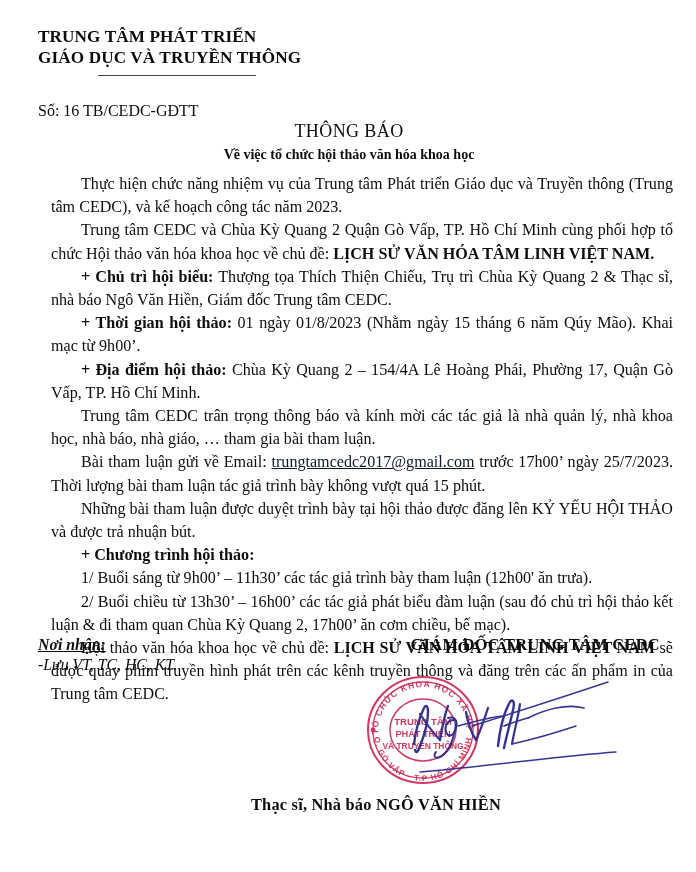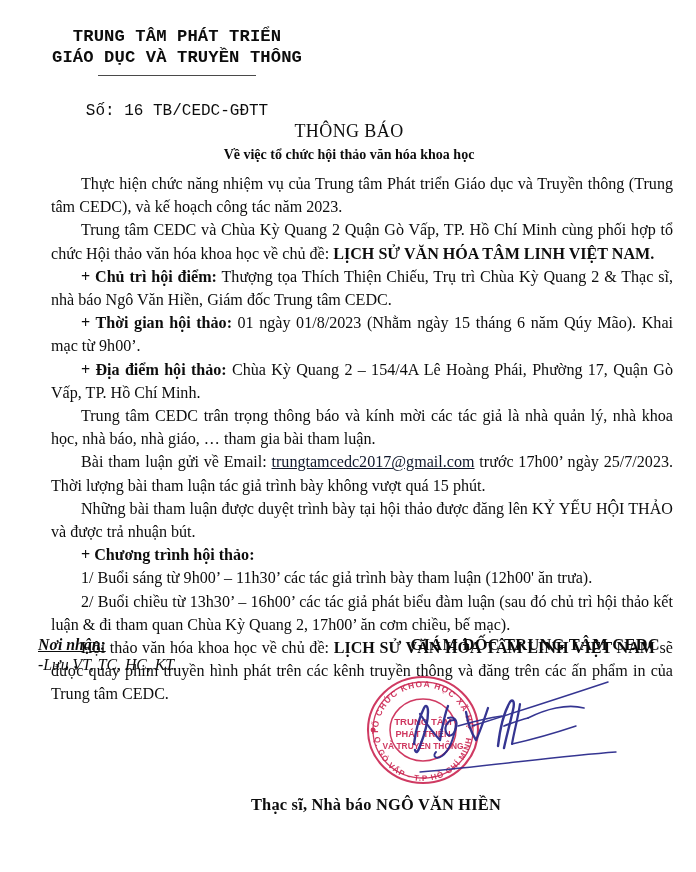--- a/index.html
+++ b/index.html
@@ -28,22 +28,20 @@
   .header {
     position: absolute;
     left: 38px;
     top: 26px;
     width: 622px;
     display: flex;
     flex-direction: row;
     align-items: flex-start;
   }
   .hdr-col {
-    text-align: center;
-    font-family: Liberation Mono, monospace;
   }
   .hdr-left  { width: 278px; }
   .hdr-right { width: 344px; }
 
   .org-line {
     font-weight: bold;
     font-size: 17.2px;
     line-height: 21px;
     letter-spacing: 0.1px;
     white-space: nowrap;
@@ -209,21 +207,21 @@
     <div class="doc-title">THÔNG BÁO</div>
     <div class="doc-subtitle">Về việc tổ chức hội thảo văn hóa khoa học</div>
   </div>
 
   <div class="body-block">
 
     <p class="para">Thực hiện chức năng nhiệm vụ của Trung tâm Phát triển Giáo dục và Truyền thông (Trung tâm CEDC), và kế hoạch công tác năm 2023.</p>
 
     <p class="para"><span>Trung tâm CEDC và Chùa Kỳ Quang 2 Quận Gò Vấp, TP. Hồ Chí Minh cùng phối hợp tổ chức Hội thảo văn hóa khoa học về chủ đề: </span><span class="caps">LỊCH SỬ VĂN HÓA TÂM LINH VIỆT NAM.</span></p>
 
-    <p class="para"><b>+ Chủ trì hội điểm:</b><span> Thượng tọa Thích Thiện Chiếu, Trụ trì Chùa Kỳ Quang 2 &amp; Thạc sĩ, nhà báo Ngô Văn Hiền, Giám đốc Trung tâm CEDC.</span></p>
+    <p class="para"><b>+ Chủ trì hội biểu:</b><span> Thượng tọa Thích Thiện Chiếu, Trụ trì Chùa Kỳ Quang 2 &amp; Thạc sĩ, nhà báo Ngô Văn Hiền, Giám đốc Trung tâm CEDC.</span></p>
 
     <p class="para"><b>+ Thời gian hội thảo:</b><span> 01 ngày 01/8/2023 (Nhằm ngày 15 tháng 6 năm Qúy Mão). Khai mạc từ 9h00’.</span></p>
 
     <p class="para"><b>+ Địa điểm hội thảo:</b><span> Chùa Kỳ Quang 2 – 154/4A Lê Hoàng Phái, Phường 17, Quận Gò Vấp, TP. Hồ Chí Minh.</span></p>
 
     <p class="para">Trung tâm CEDC trân trọng thông báo và kính mời các tác giả là nhà quản lý, nhà khoa học, nhà báo, nhà giáo, … tham gia bài tham luận.</p>
 
     <p class="para"><span>Bài tham luận gửi về Email: </span><a class="email-link" href="#">trungtamcedc2017@gmail.com</a><span> trước 17h00’ ngày 25/7/2023. Thời lượng bài tham luận tác giả trình bày không vượt quá 15 phút.</span></p>
 
     <p class="para">Những bài tham luận được duyệt trình bày tại hội thảo được đăng lên KỶ YẾU HỘI THẢO và được trả nhuận bút.</p>

